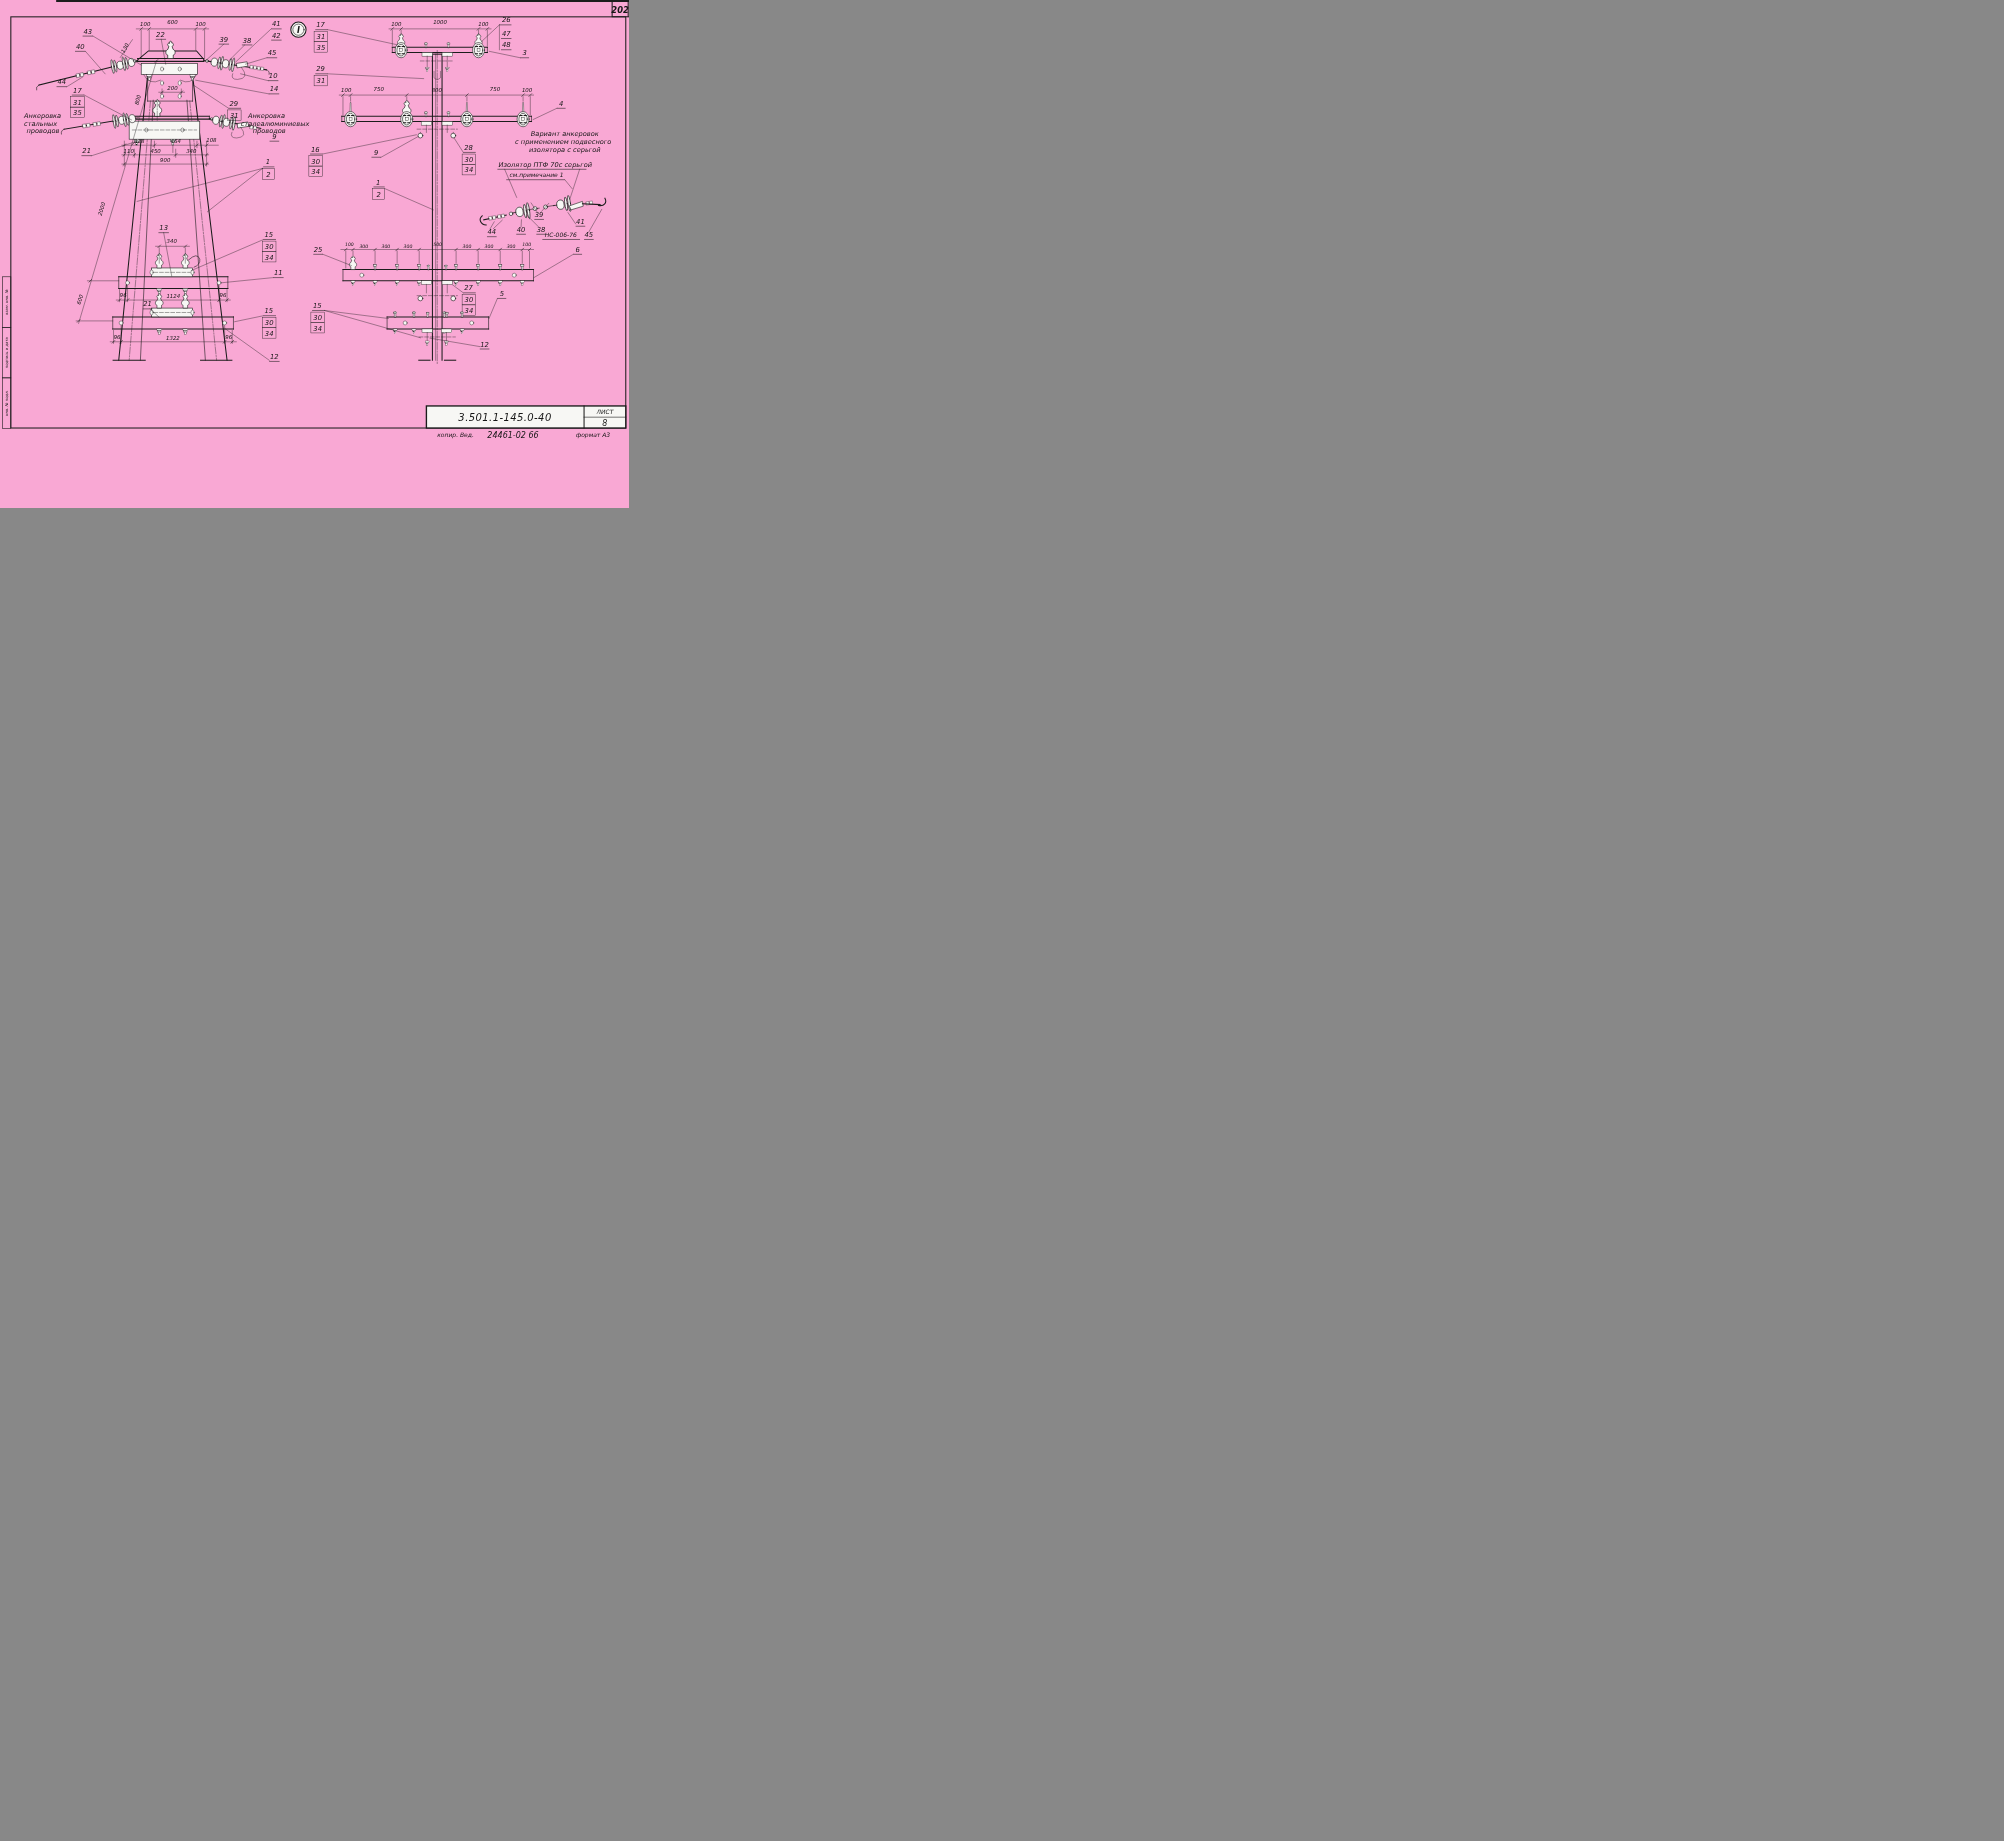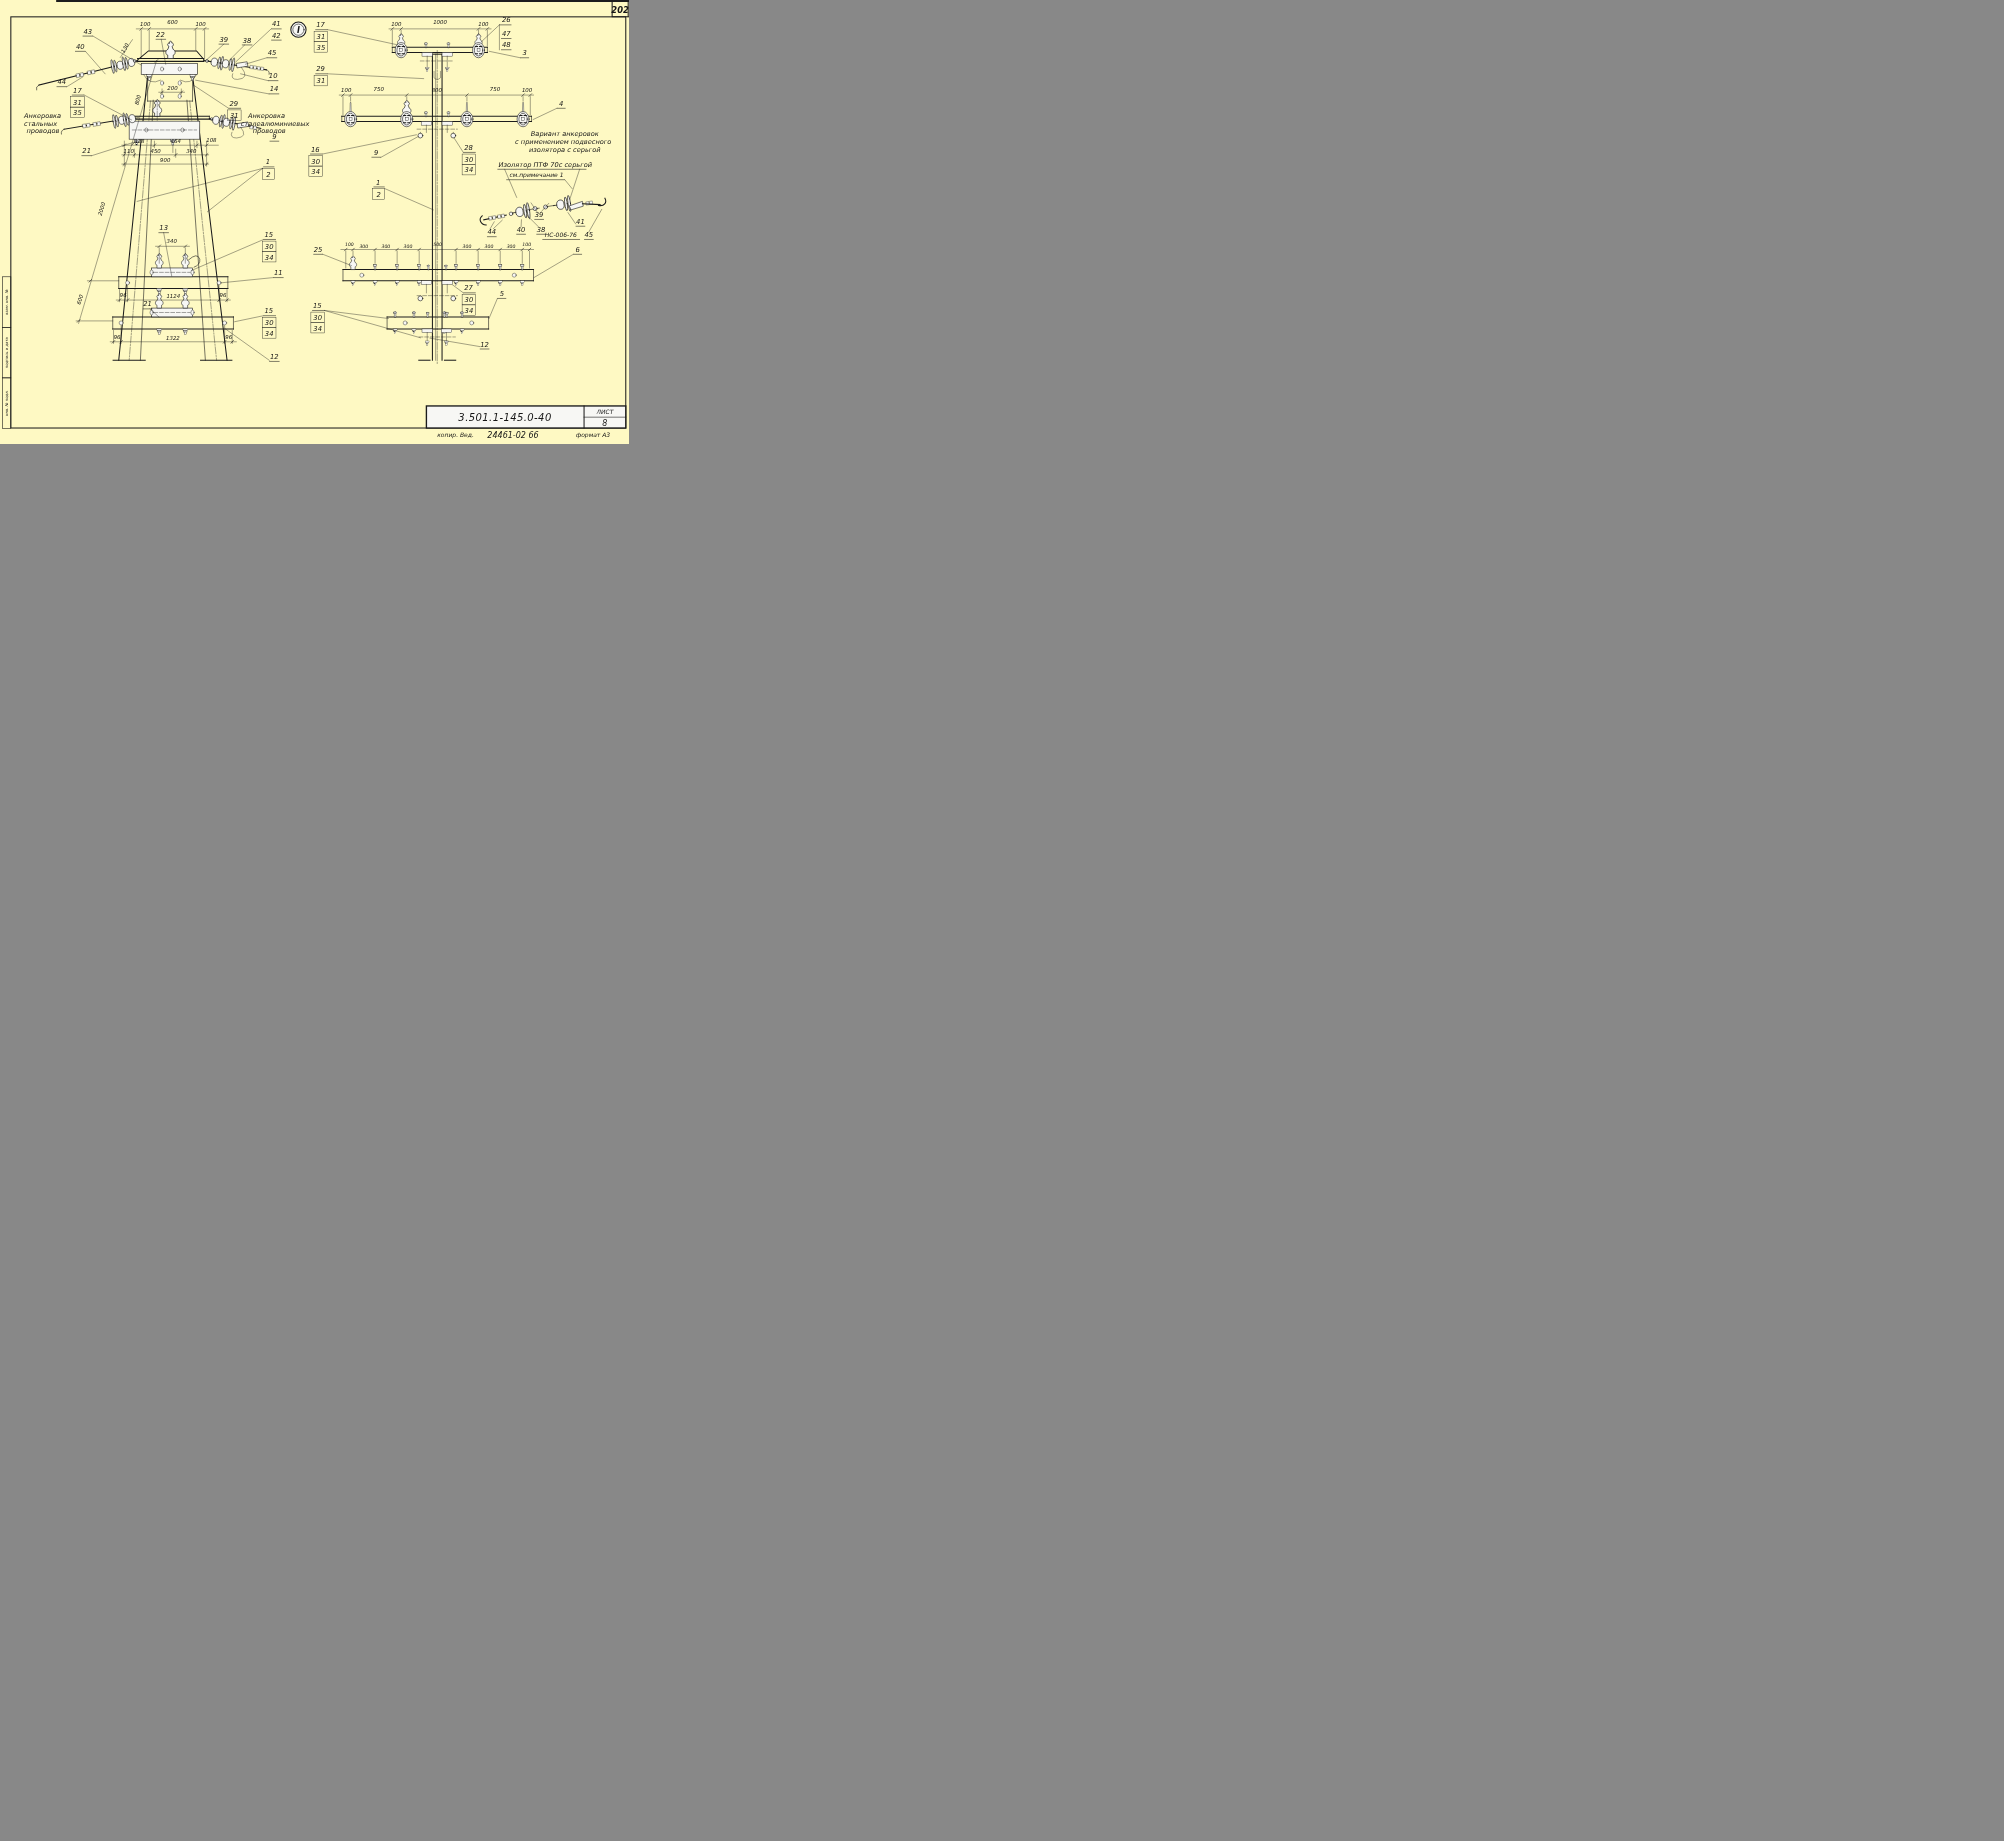--- a/index.html
+++ b/index.html
@@ -1,16 +1,16 @@
 <!DOCTYPE html>
 <html style="font-size:6.4px"><head>
 <meta charset="utf-8">
 <style>
   html,body{margin:0;padding:0;background:#888;}
-  .sheet{position:relative;width:629px;height:444px;background:#fef9c3;overflow:hidden;
+  .sheet{position:relative;width:629px;height:508px;background:#f9a8d4;overflow:hidden;
          font-family:"DejaVu Sans","Liberation Sans",sans-serif;}
   svg{position:absolute;inset:0;}
   
   .k  {stroke:#1c1c1c;fill:none;stroke-width:1.5;stroke-linecap:square;}
   .k2 {stroke-width:2.6;}
   .k1 {stroke-width:1;}
   .k3 {stroke-width:3.4;}
   .kd {stroke-dasharray:9 5;}
   .kdd{stroke-dasharray:17 4 3 4;}
   .wf {fill:#f7f7f4;}

